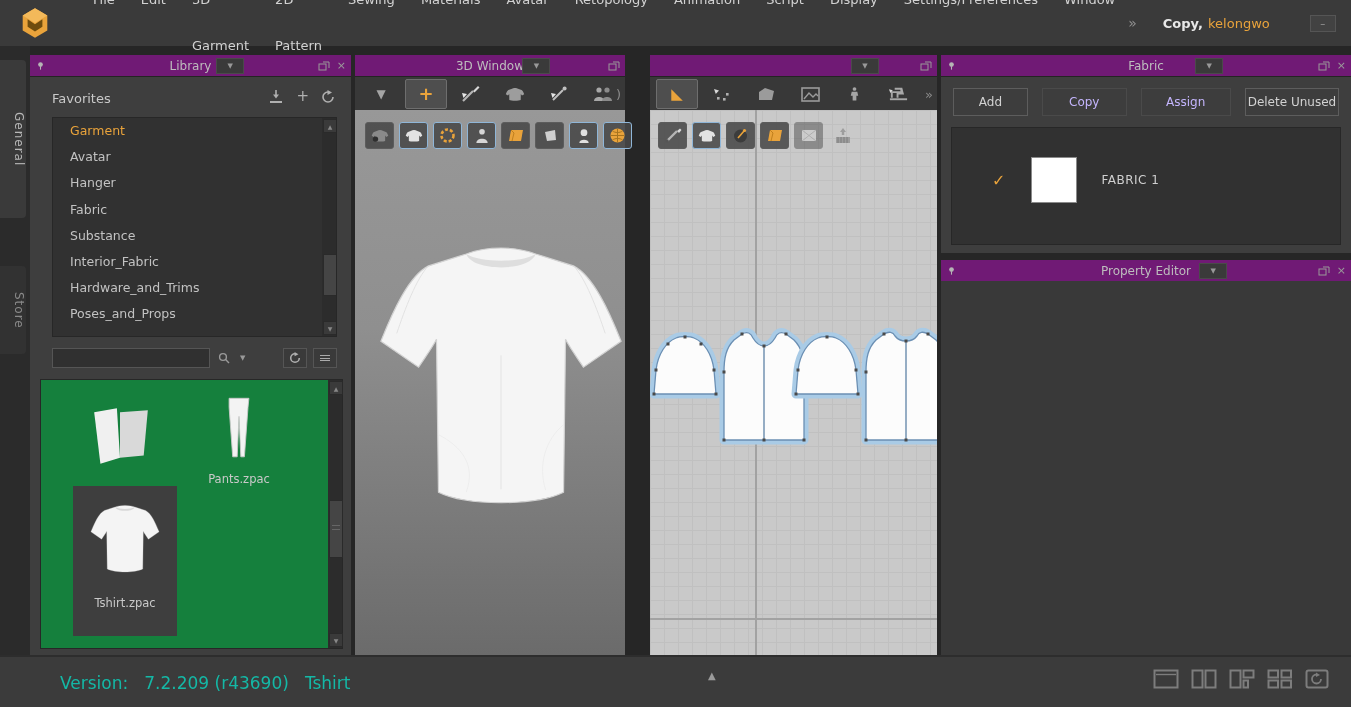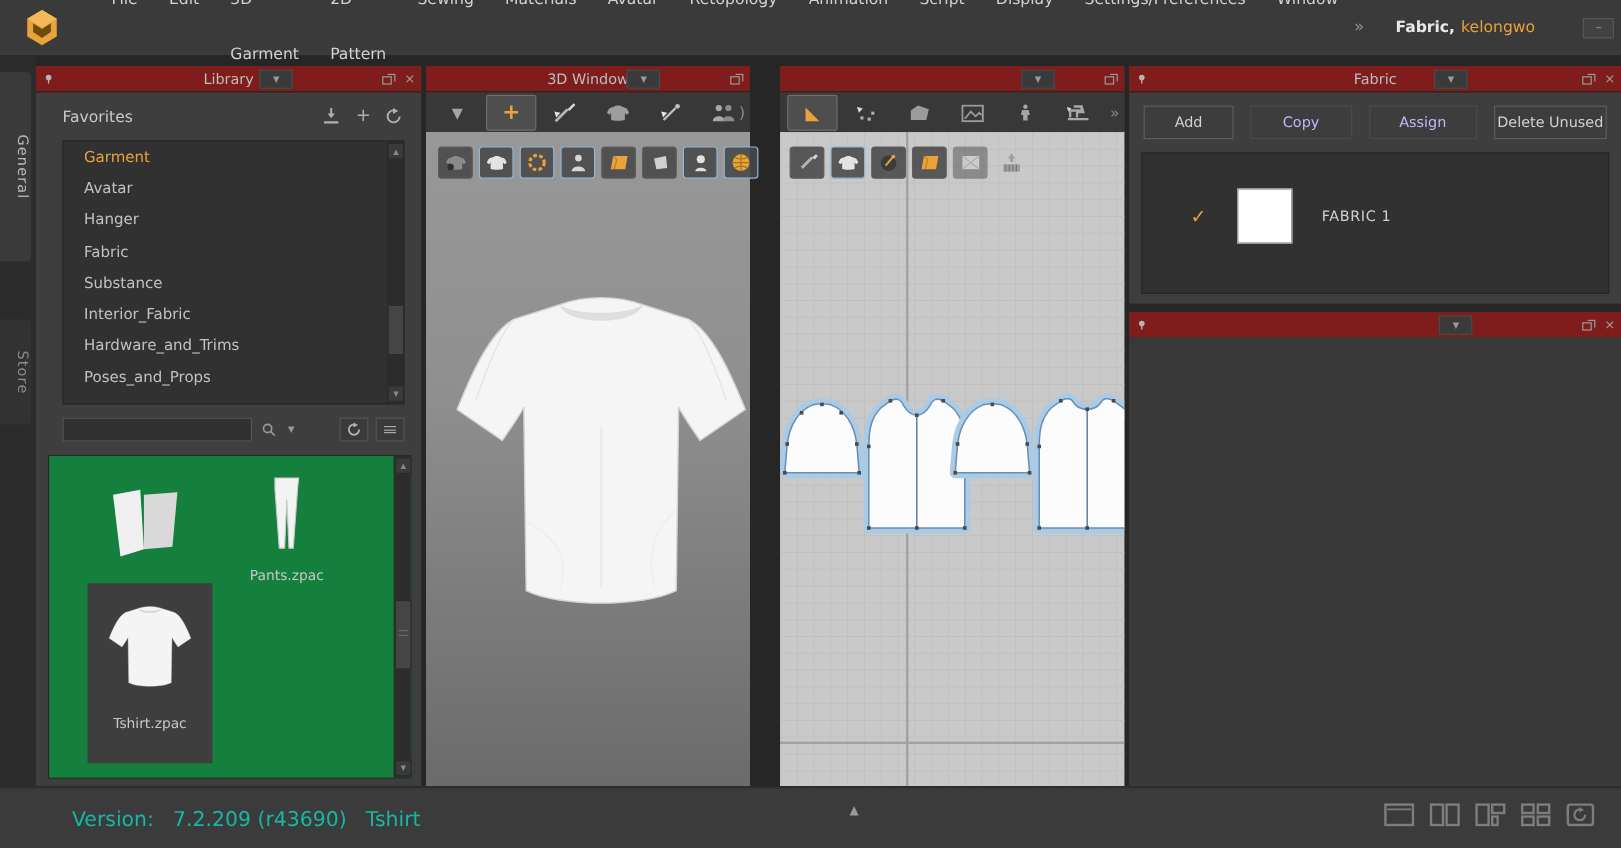--- a/index.html
+++ b/index.html
@@ -20,21 +20,21 @@
   .win-btn{width:24px;height:15px;background:#424242;border:1px solid #555;
            display:flex;align-items:center;justify-content:center;font-size:10px;color:#9a9a9a;}
   
   #side-strip{position:absolute;left:0;top:46px;width:30px;height:609px;background:#2b2b2b;}
   .vtab{writing-mode:vertical-rl;font-size:12px;letter-spacing:1px;text-align:center;
         border-radius:0 4px 4px 0;margin-top:14px;padding:14px 0;width:26px;}
   .vtab.active{background:#3a3a3a;color:#b9b9b9;height:130px;}
   .vtab.idle{background:#323232;color:#8a8a8a;height:60px;margin-top:48px;}
   
   .panel{position:absolute;background:#3e3e3e;}
-  .hdr{position:relative;height:21px;background:#7f1d1d;border-bottom:1px solid #242424;
+  .hdr{position:relative;height:21px;background:#701a75;border-bottom:1px solid #242424;
        display:flex;align-items:center;}
   .hdr-title{position:absolute;left:0;right:0;text-align:center;font-size:12px;color:#bdbdbd;}
   .hdr-pin{margin-left:6px;z-index:2;}
   .hdr-dd{position:absolute;left:58%;width:26px;height:14px;background:#3a3a3a;border:1px solid #4a4a4a;
           display:flex;align-items:center;justify-content:center;font-size:7px;color:#999;z-index:2;}
   .hdr-icons{position:absolute;right:5px;display:flex;gap:7px;align-items:center;z-index:2;}
   .hdr-x{font-size:11px;color:#9a9a9a;line-height:1;}
   
   #library{left:30px;top:55px;width:321px;height:600px;}
   #fav-label{position:absolute;left:22px;top:36px;font-size:13px;color:#c9c9c9;}
@@ -128,21 +128,21 @@
       <span class="menu-item">Avatar</span>
       <span class="menu-item">Retopology</span>
       <span class="menu-item">Animation</span>
       <span class="menu-item">Script</span>
       <span class="menu-item">Display</span>
       <span class="menu-item">Settings/Preferences</span>
       <span class="menu-item">Window</span>
     </div>
     <div id="topbar-right">
       <span class="overflow-chevron">»</span>
-      <span id="greeting">Fabric,</span>
+      <span id="greeting">Copy,</span>
       <span id="username">kelongwo</span>
       <div id="win-controls">
         <div class="win-btn">–</div>
 
       </div>
     </div>
   </div>
 
   <div id="side-strip">
     <div class="vtab active">General</div>
@@ -554,20 +554,21 @@
       </div>
     </div>
   </div>
 
   <div id="propedit" class="panel">
     <div class="hdr">
       <svg class="hdr-pin" width="9" height="9" viewBox="0 0 10 10">
           <circle cx="5" cy="4" r="2.6" fill="#b5b5b5"></circle>
           <rect x="4.4" y="6" width="1.2" height="3.6" fill="#b5b5b5"></rect>
         </svg>
+      <span class="hdr-title">Property Editor</span>
       <div class="hdr-dd" style="left:63%;">▼</div>
       <div class="hdr-icons">
         <svg width="12" height="10" viewBox="0 0 12 10">
             <rect x="1" y="3" width="7" height="6" fill="none" stroke="#9a9a9a"></rect>
             <path d="M5,1 H11 V7" fill="none" stroke="#9a9a9a"></path>
           </svg>
         <span class="hdr-x">×</span>
       </div>
     </div>
     <div id="prop-body"></div>

